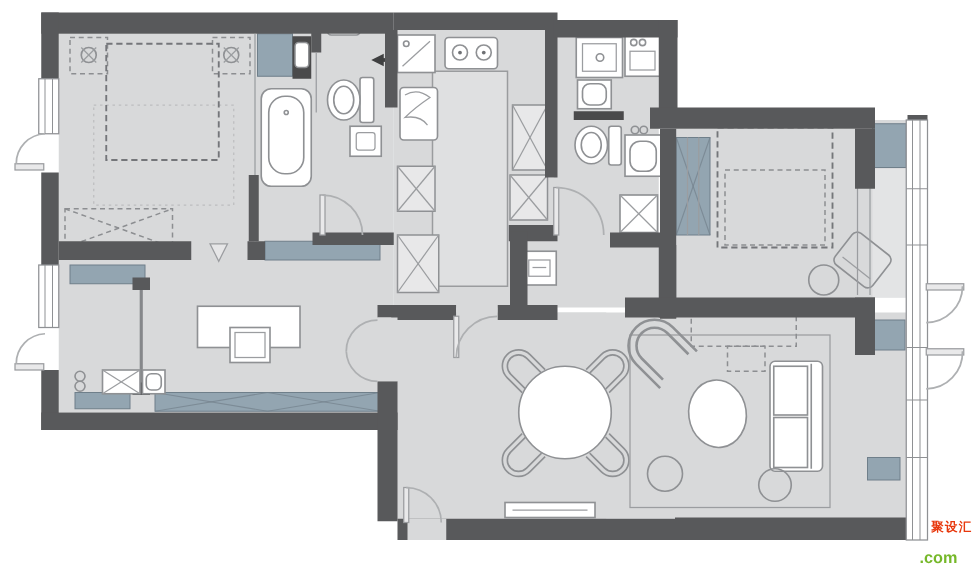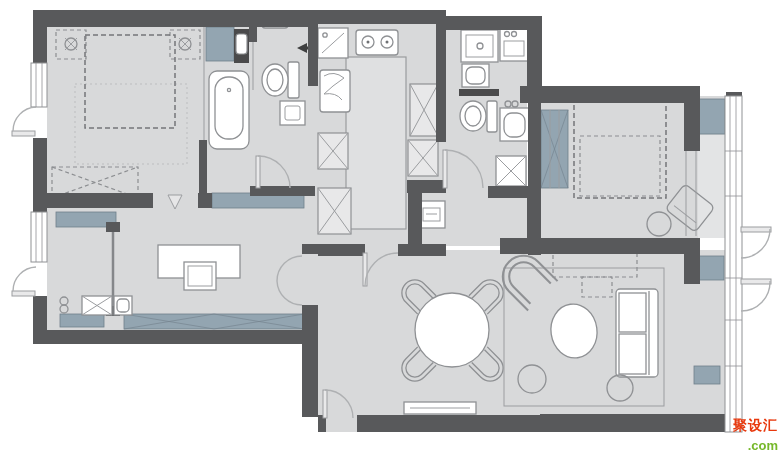--- a/index.html
+++ b/index.html
@@ -23,22 +23,22 @@
   .leaf{fill:#e9e9ea;stroke:#9b9da0;stroke-width:1;}
   .win{fill:#fff;stroke:#8f9194;stroke-width:1;}
   .mull{stroke:#8f9194;stroke-width:0.8;}
   .xline{stroke:#75838e;stroke-width:0.9;opacity:0.75;}
   .isl{fill:var(--island);stroke:#9a9c9e;stroke-width:1.2;}
   .cab{fill:#e8e8e9;stroke:var(--outline);stroke-width:1.2;}
   
   #wm{position:absolute;right:2px;bottom:2px;width:95px;height:32px;line-height:1;}
   #wm .brand{position:absolute;left:0;bottom:0;font-size:27px;font-weight:bold;
     letter-spacing:-1px;color:var(--brand);}
-  #wm .tld{position:absolute;right:0;bottom:0;font-size:13px;font-weight:bold;color:var(--tld);}
-  #wm .badge{position:absolute;right:0;top:-2px;font-size:14px;font-weight:bold;
+  #wm .tld{position:absolute;right:12px;bottom:0;font-size:13px;font-weight:bold;color:var(--tld);}
+  #wm .badge{position:absolute;right:0;top:-2px;font-size:10px;font-weight:bold;
     color:var(--badge);letter-spacing:1px;}
 </style>
 </head>
 <body>
 
 <div id="stage">
 <svg width="780" height="454" viewBox="0 0 780 454">
 
   <g>
     <rect class="floor" x="47" y="27" width="268" height="167"></rect>

